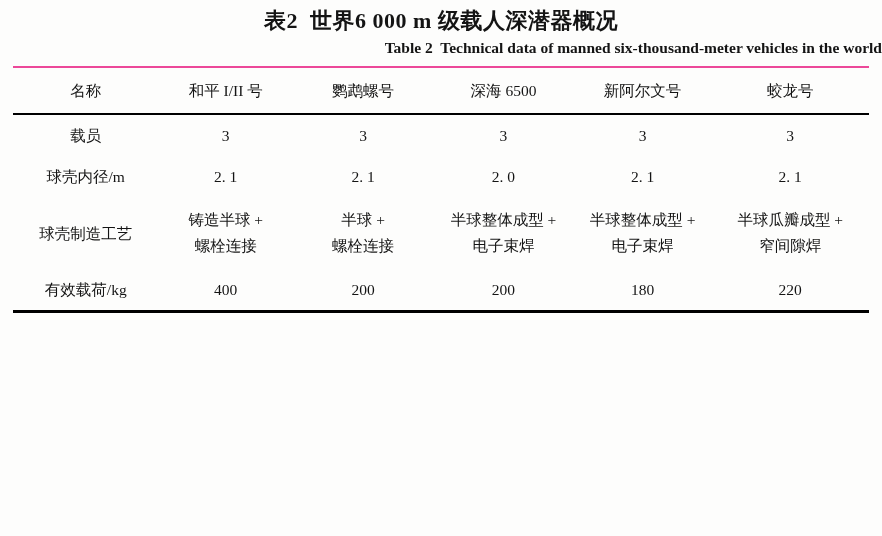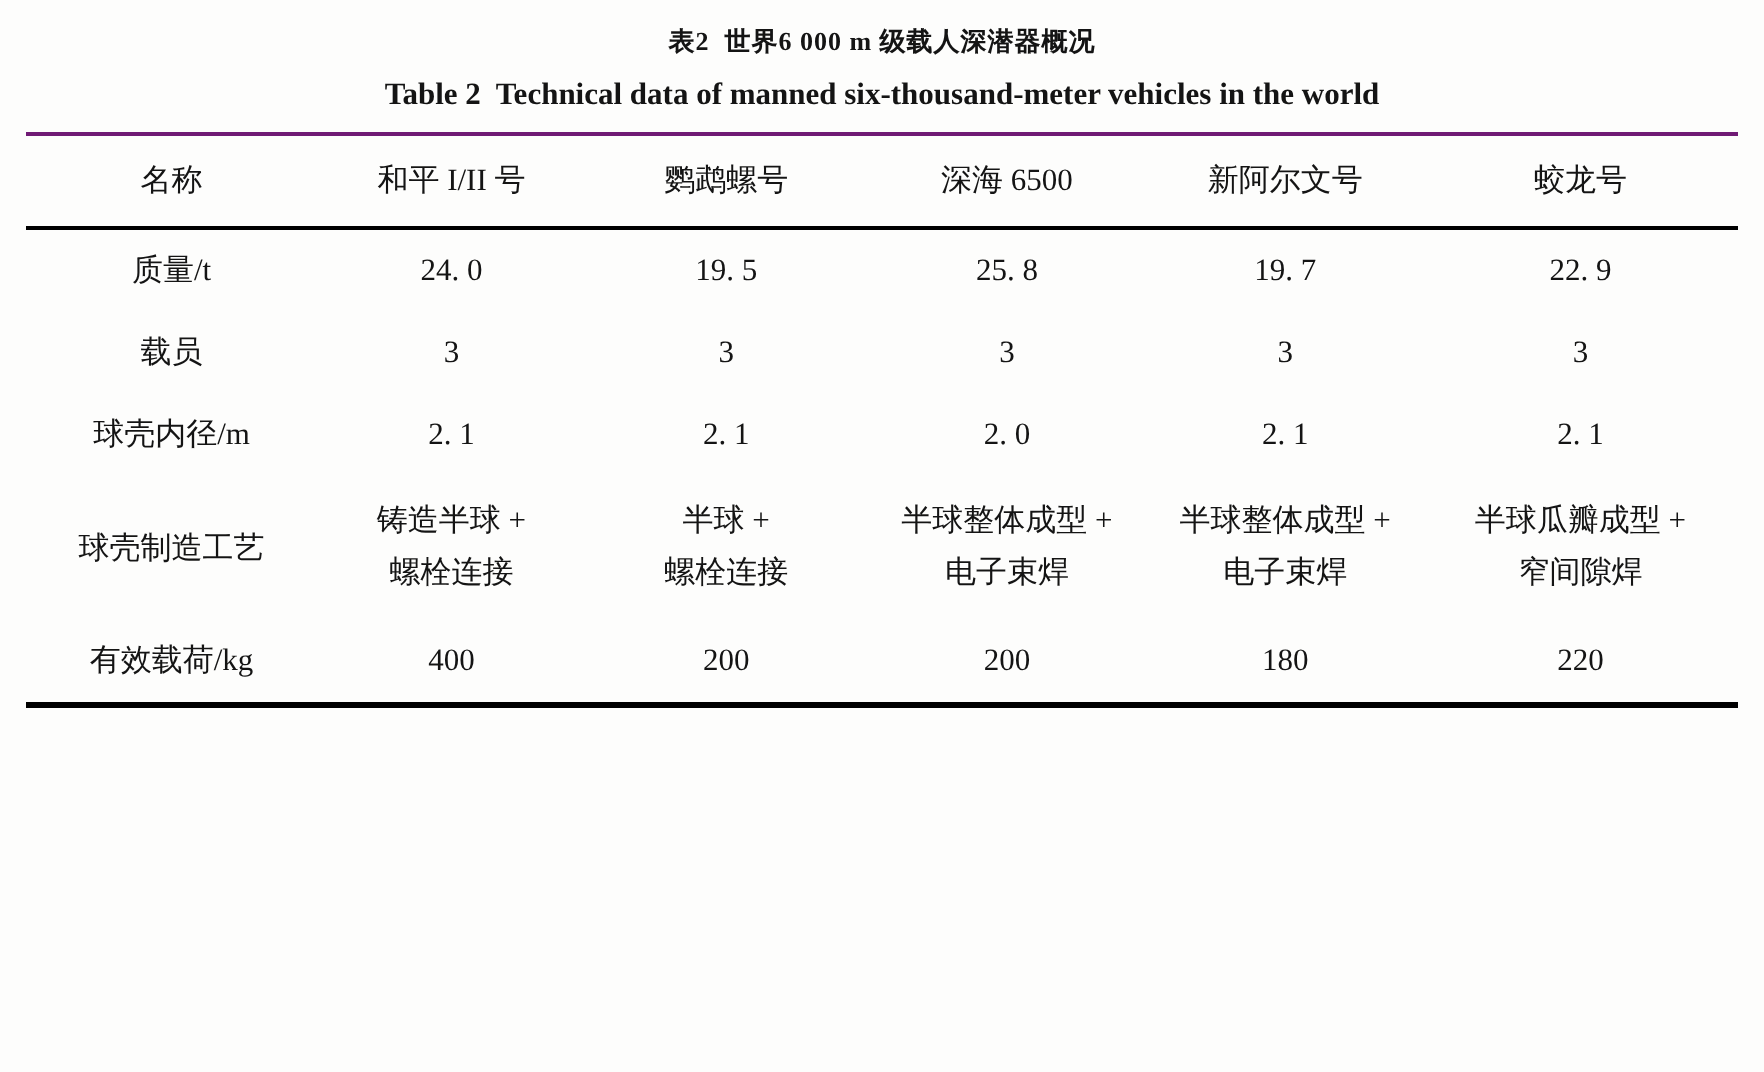--- a/index.html
+++ b/index.html
@@ -14,41 +14,41 @@
   }
   .page {
     width: 882px;
     height: 536px;
     box-sizing: border-box;
     padding-top: 9px;
   }
   .title-zh {
     text-align: center;
     font-weight: bold;
-    font-size: 13px;
+    font-size: 22px;
     line-height: 23px;
     letter-spacing: 0.5px;
     white-space: pre-wrap;
     font-family: "Liberation Serif", serif;
   }
   .title-en {
-    text-align: center;
+    text-align: right;
     font-weight: bold;
     font-size: 15.5px;
     line-height: 22px;
     margin-top: 5px;
     white-space: pre-wrap;
     font-family: "Liberation Serif", serif;
   }
   table.data-table {
     width: 856px;
     margin: 7px auto 0 auto;
     border-collapse: collapse;
     table-layout: fixed;
-    border-top: 2px solid #701a75;
+    border-top: 2px solid #ec4899;
     border-bottom: 3px solid #000;
   }
   thead.tbl-head {
     border-bottom: 2px solid #000;
   }
   th, td {
     font-weight: normal;
     text-align: center;
     vertical-align: middle;
     font-size: 15.5px;
@@ -92,28 +92,20 @@
           <th>名称</th>
           <th>和平 I/II 号</th>
           <th>鹦鹉螺号</th>
           <th>深海 6500</th>
           <th>新阿尔文号</th>
           <th>蛟龙号</th>
         </tr>
     </thead>
     <tbody>
         <tr>
-          <th>质量/t</th>
-          <td>24. 0</td>
-          <td>19. 5</td>
-          <td>25. 8</td>
-          <td>19. 7</td>
-          <td>22. 9</td>
-        </tr>
-        <tr>
           <th>载员</th>
           <td>3</td>
           <td>3</td>
           <td>3</td>
           <td>3</td>
           <td>3</td>
         </tr>
         <tr>
           <th>球壳内径/m</th>
           <td>2. 1</td>

